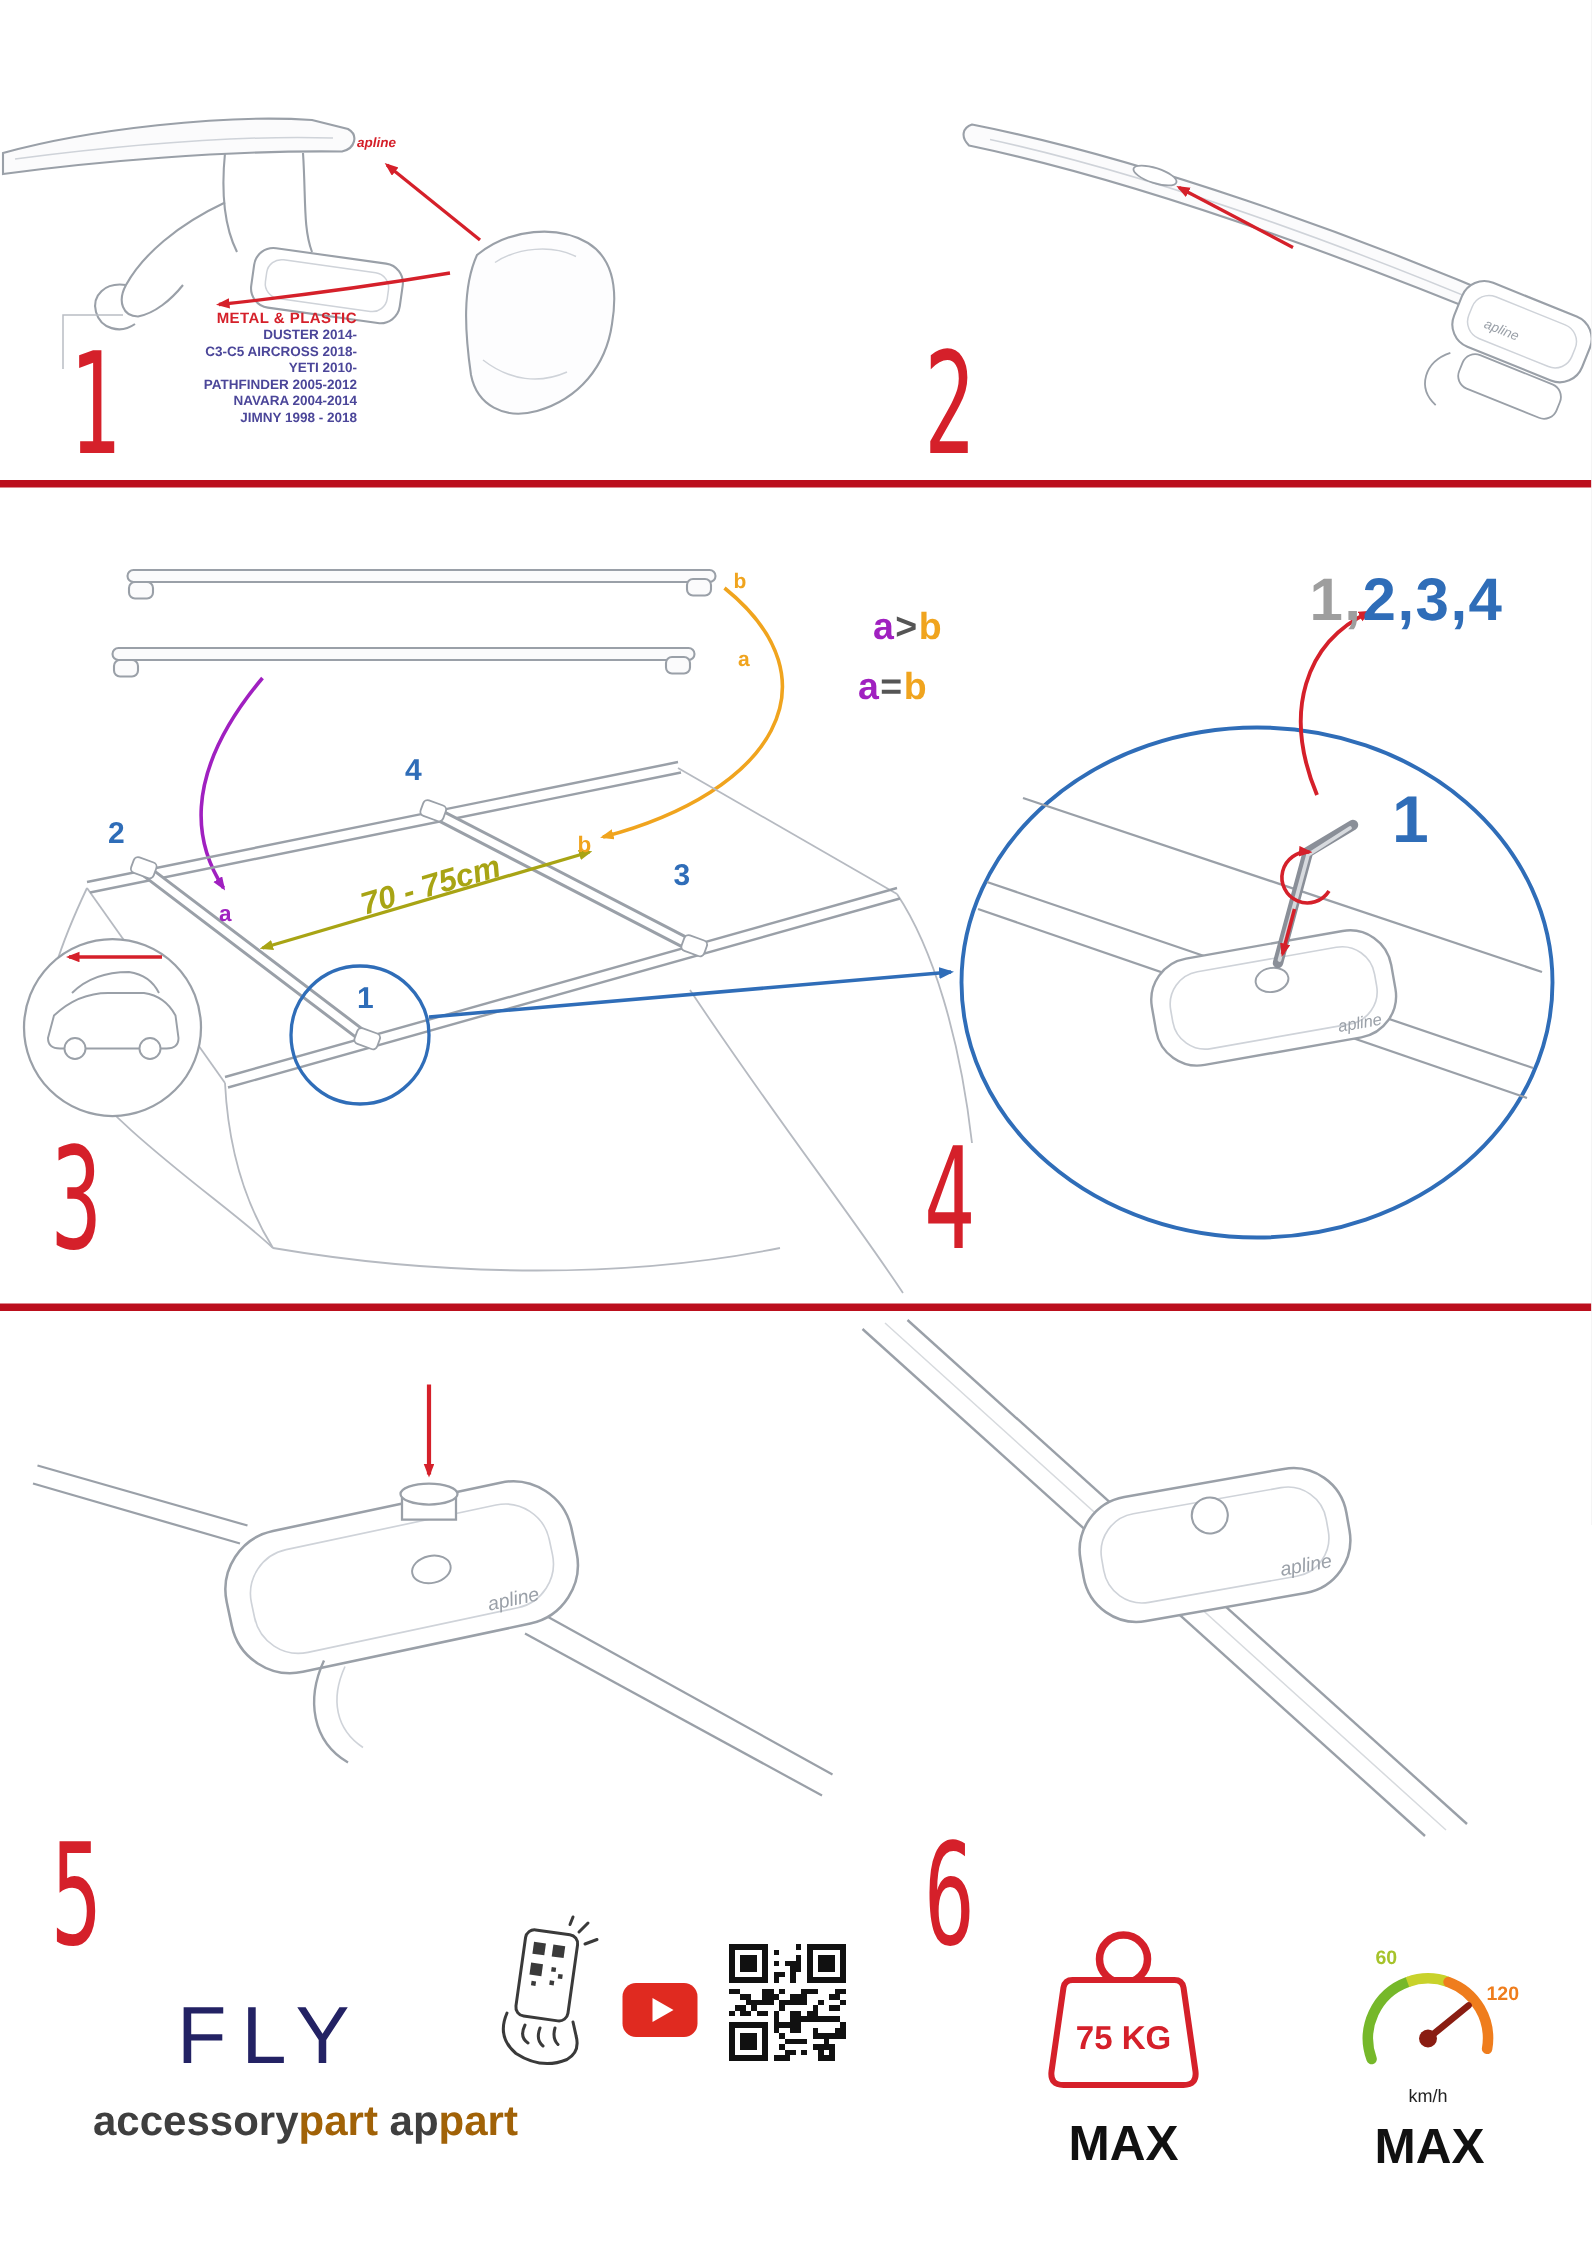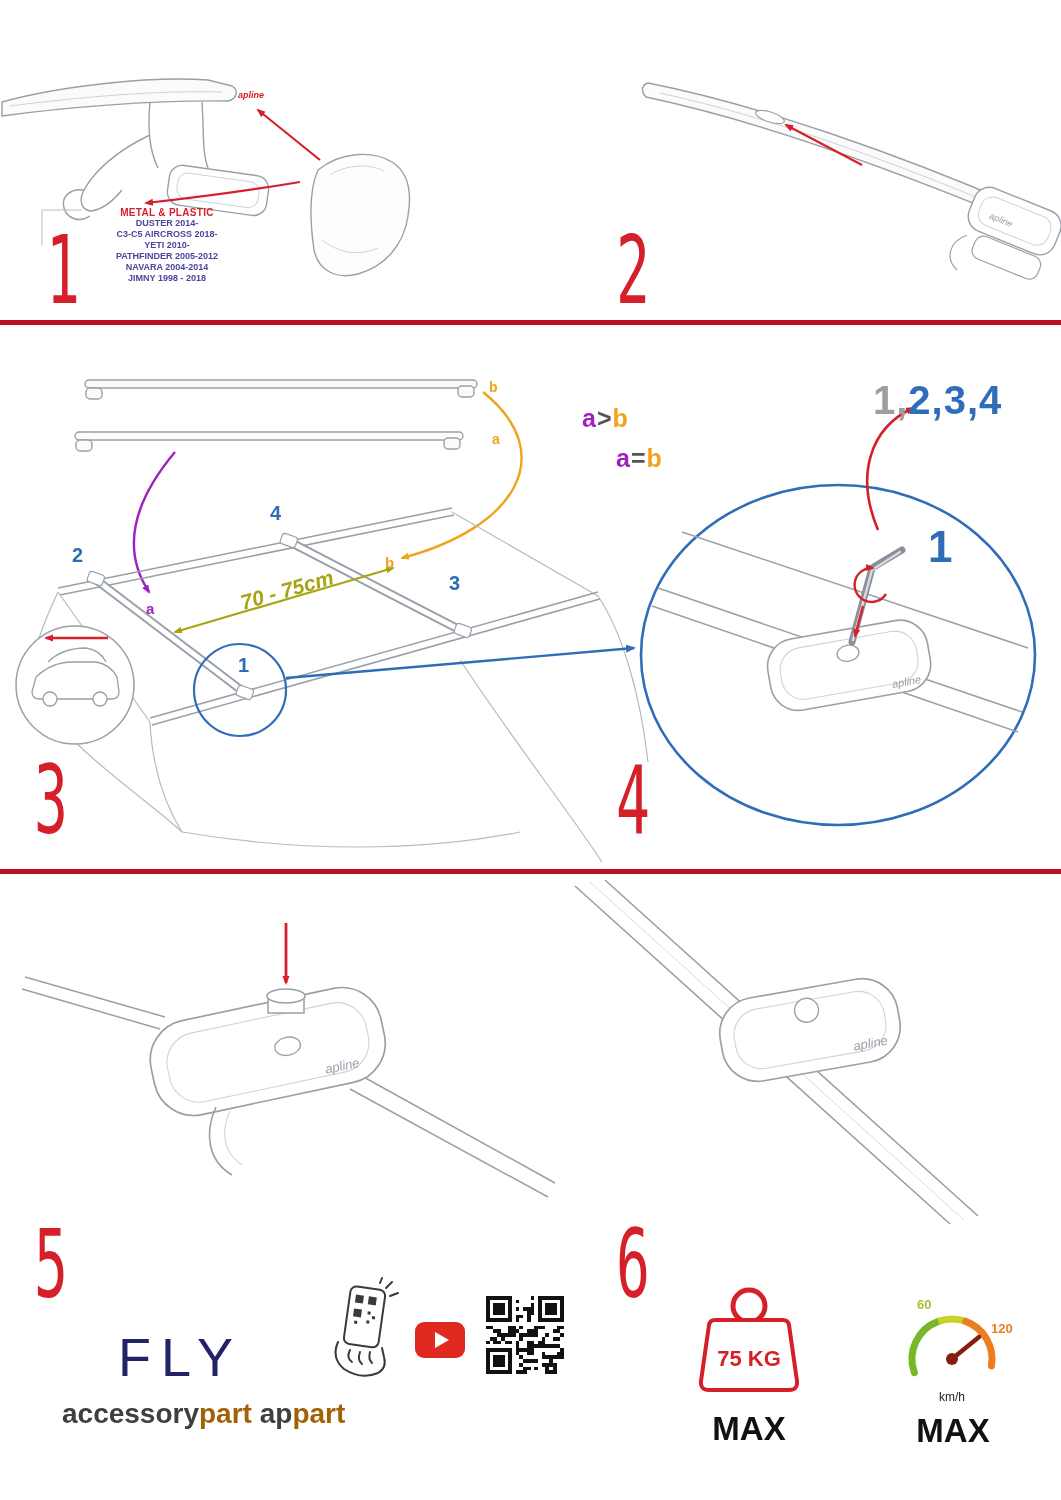--- a/index.html
+++ b/index.html
@@ -4,21 +4,21 @@
 <style>
   html,body{margin:0;padding:0;background:#eee;}
   .page{position:relative;width:1061px;height:1500px;background:#ffffff;overflow:hidden;
         font-family:"Liberation Sans",sans-serif;color:#222;}
   .abs{position:absolute;}
   svg{display:block;overflow:visible;}
   .step-num{position:absolute;color:#d5202a;font-family:"DejaVu Sans Mono",monospace;
             font-size:94px;line-height:1;font-weight:400;transform:scaleX(0.6);transform-origin:left top;}
   .divider{position:absolute;left:0;width:1061px;height:5px;background:#bb0f1d;}
   .mat-label{font-size:10px;font-weight:bold;color:#d5202a;letter-spacing:.3px;}
-  .veh-block{position:absolute;left:96px;top:207px;width:142px;text-align:center;}
+  .veh-block{position:absolute;left:96px;top:207px;width:142px;text-align:right;}
   .veh-line{font-size:9px;line-height:11px;color:#4b4699;font-weight:bold;}
   .rel{position:absolute;font-size:25px;font-weight:bold;letter-spacing:1px;margin-top:38px;}
   .rel .pa{color:#a020c0;} .rel .op{color:#555;} .rel .ob{color:#f0a41e;}
   .callout{position:absolute;left:873px;top:378px;font-size:40px;font-weight:bold;letter-spacing:1px;}
   .callout .c-gray{color:#9e9e9e;} .callout .c-blue{color:#2f6db8;}
   .bolt-one{position:absolute;left:928px;top:522px;font-size:44px;font-weight:bold;color:#2f6db8;}
   .fly{position:absolute;left:118px;top:1326px;font-size:54px;color:#232264;
        letter-spacing:10px;font-weight:500;}
   .brandline{position:absolute;left:62px;top:1398px;font-size:28px;font-weight:bold;letter-spacing:0;}
   .b-dark{color:#3f3f3f;} .b-red{color:#a16207;}
@@ -180,21 +180,21 @@
       <path d="M48,332 Q62,318 86,318 Q100,320 106,332" fill="none" stroke="#9aa0a8" stroke-width="1.3"></path>
       <circle cx="50" cy="369" r="7" fill="#fff" stroke="#9aa0a8" stroke-width="1.3"></circle>
       <circle cx="100" cy="369" r="7" fill="#fff" stroke="#9aa0a8" stroke-width="1.3"></circle>
       <path d="M108,308 L46,308" fill="none" stroke="#d5202a" stroke-width="2.4" marker-end="url(#mr3)"></path>
     </g>
   </svg>
 
   <div class="rel" style="left:582px;top:366px">
     <span class="pa">a</span><span class="op">&gt;</span><span class="ob">b</span>
   </div>
-  <div class="rel" style="left:616px;top:406px">
+  <div class="rel" style="left:572px;top:406px">
     <span class="pa">a</span><span class="op">=</span><span class="ob">b</span>
   </div>
 
   <div class="step-num" style="left:34px;top:754px">3</div>
 
   <svg class="abs" style="left:620px;top:380px" width="441" height="490" viewBox="0 0 441 490">
     <defs>
       <marker id="mr4" markerWidth="9" markerHeight="8" refX="7" refY="3.5" orient="auto" markerUnits="userSpaceOnUse">
         <path d="M0,0 L9,3.5 L0,7 Z" fill="#d5202a"></path>
       </marker>

